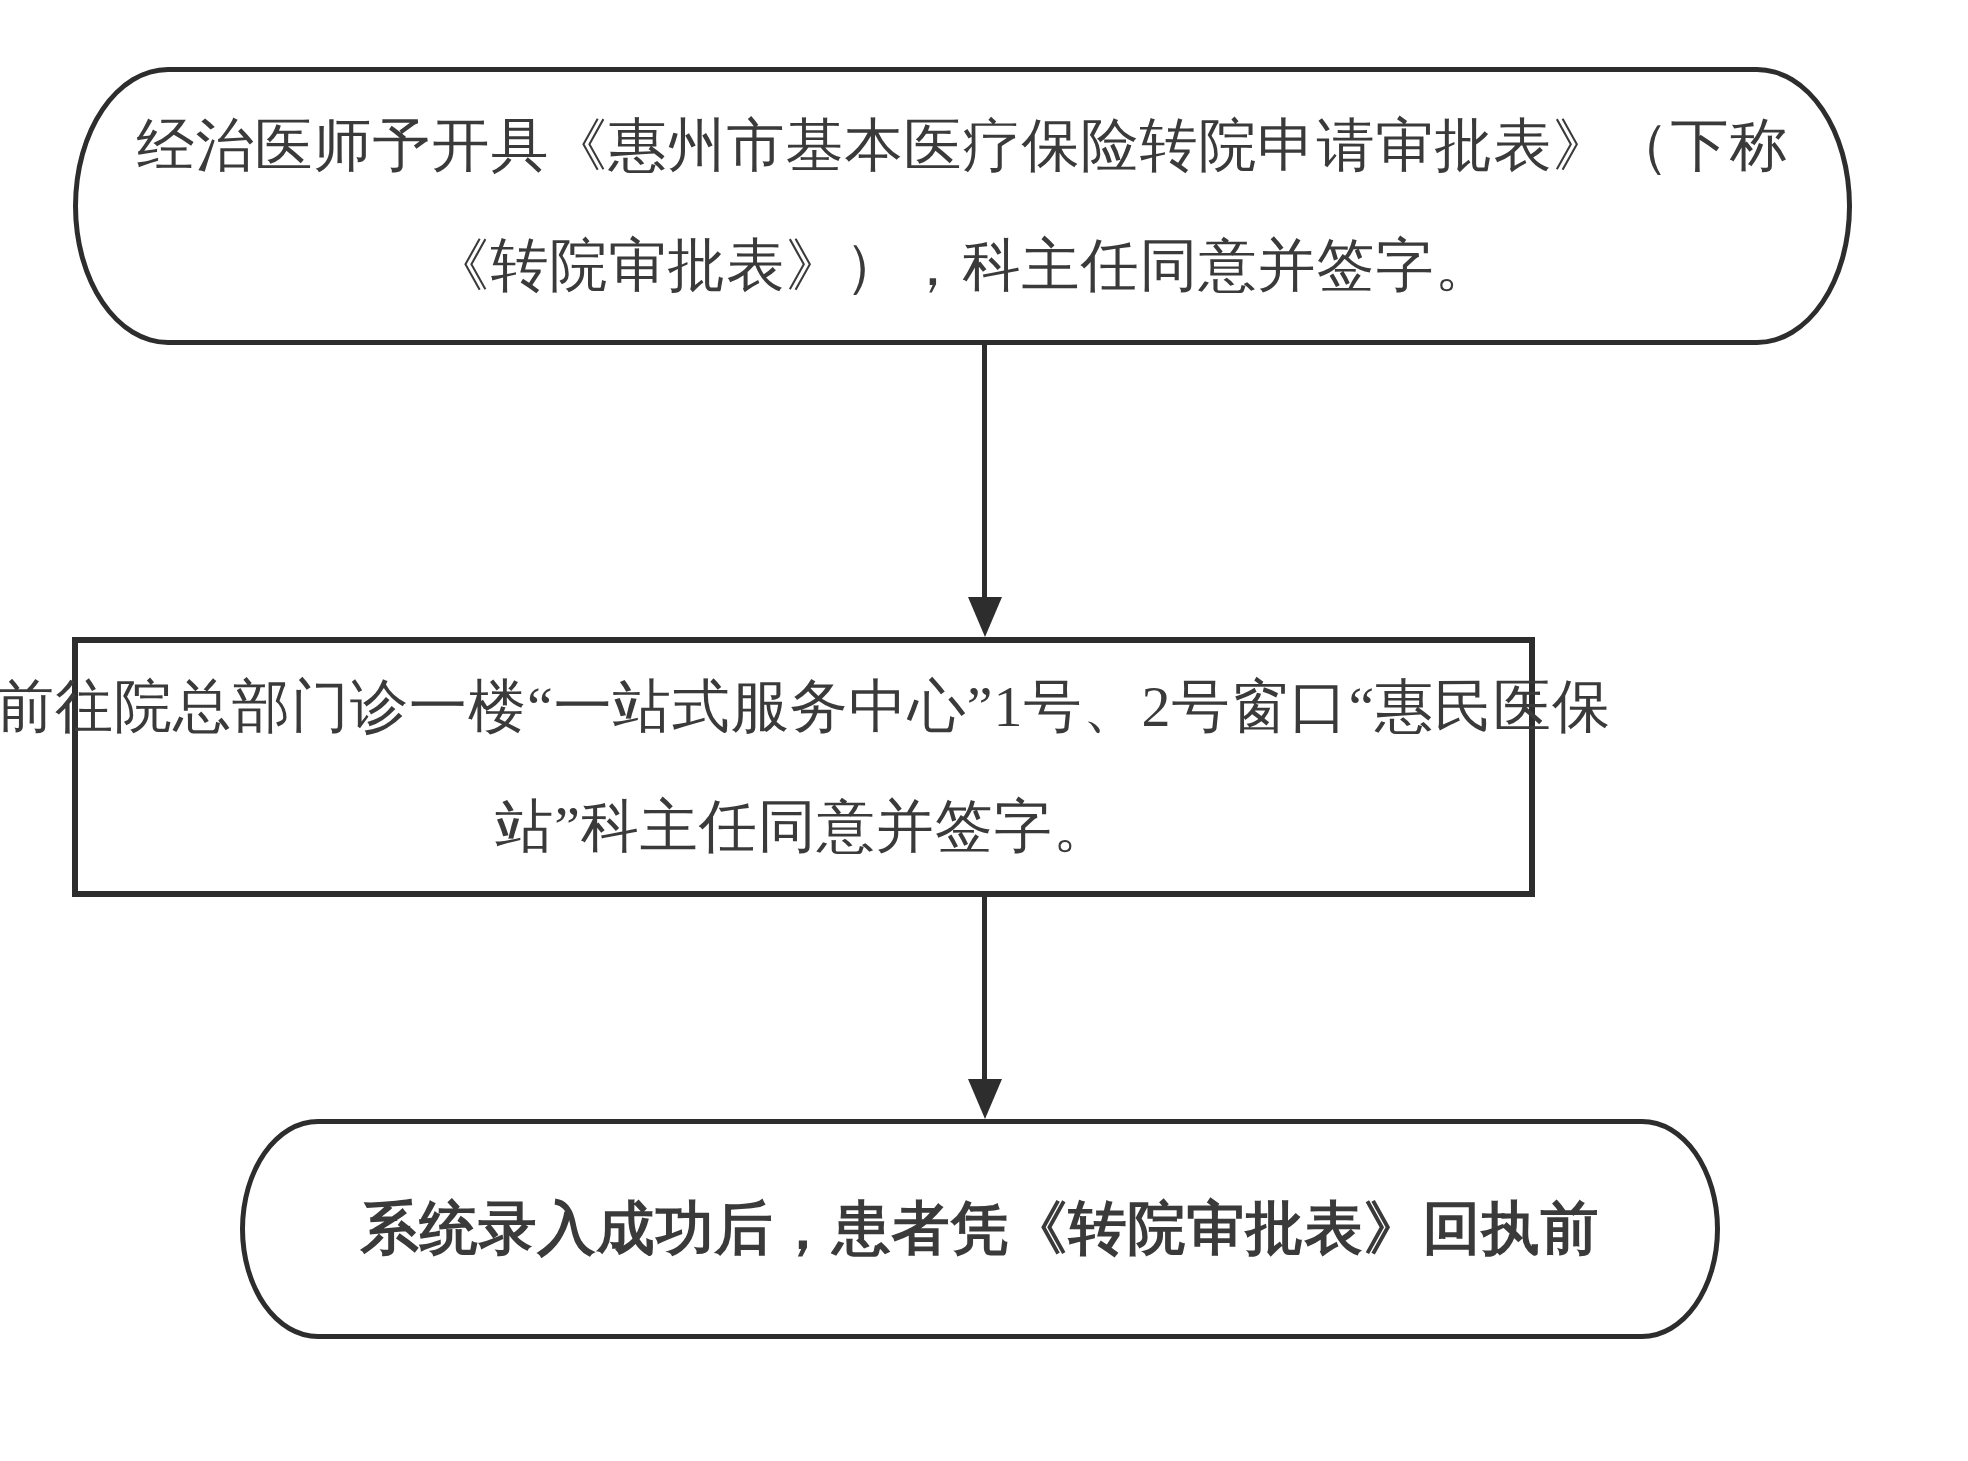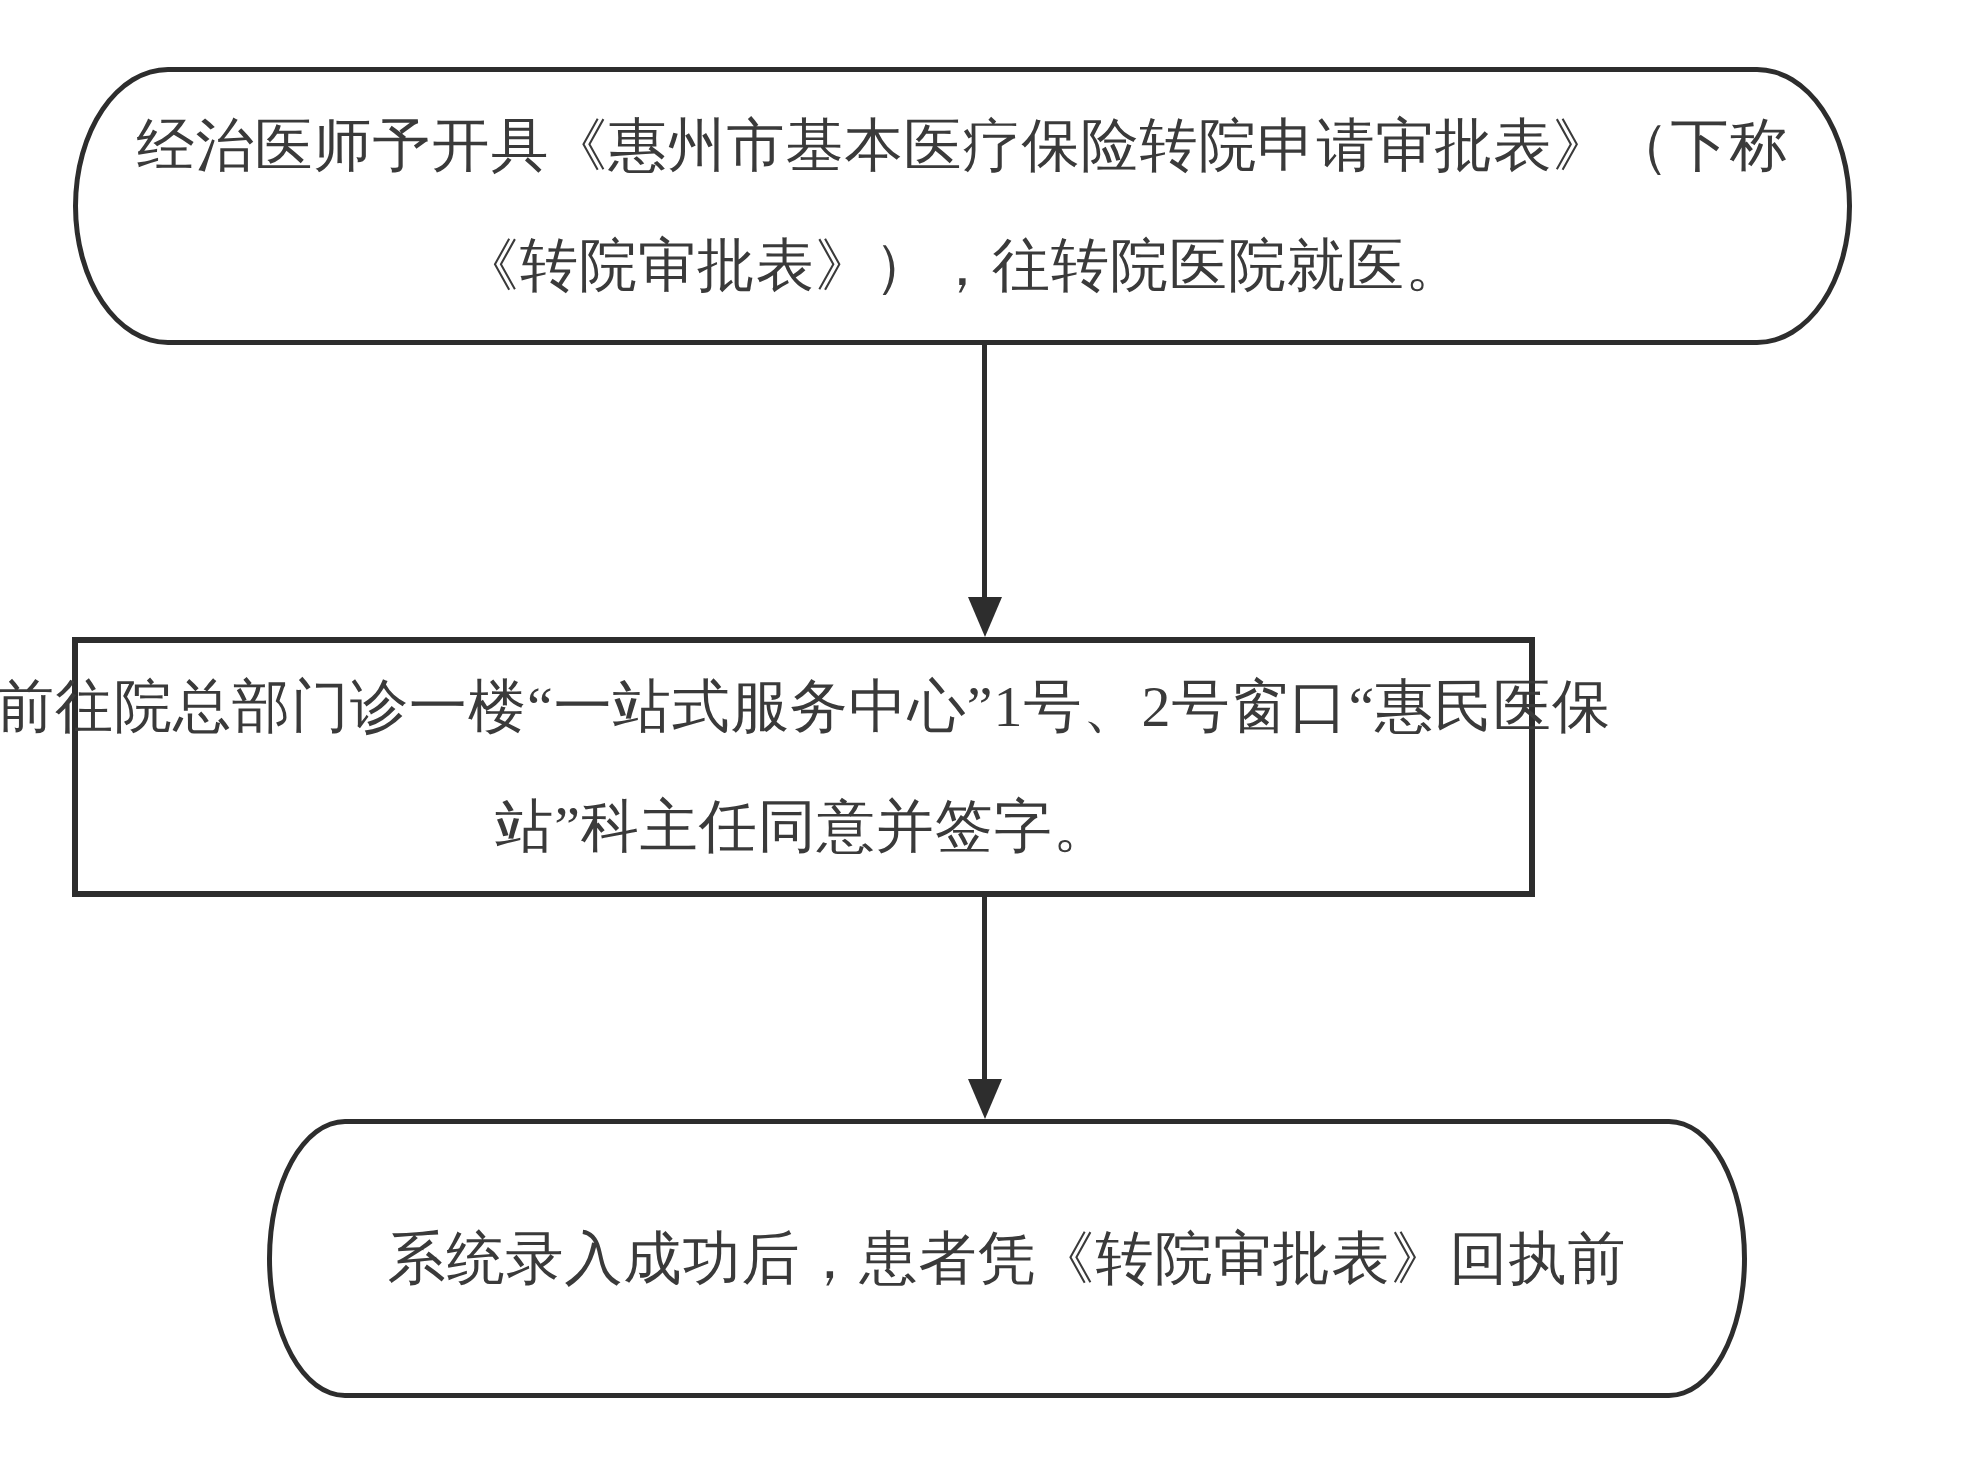--- a/index.html
+++ b/index.html
@@ -44,25 +44,26 @@
   }
   #node-2 {
     left: 72px;
     top: 637px;
     width: 1463px;
     height: 260px;
     border-width: 6px;
     border-radius: 0;
   }
   #node-3 {
-    left: 267px;
+    left: 240px;
     top: 1119px;
     width: 1480px;
-    height: 279px;
+    height: 220px;
     border-radius: 78px / 50%;
+    font-weight: bold;
   }
   .arrow {
     position: absolute;
     left: 0;
     top: 0;
   }
   .arrow .shaft {
     position: absolute;
     width: 5px;
     background: #2d2d2d;
@@ -80,21 +81,21 @@
   #arrow-2 .shaft { left: 982px; top: 897px; height: 186px; }
   #arrow-2 .head  { left: 968px; top: 1079px; }
 </style>
 </head>
 <body>
 
 <div class="canvas">
 
   <div class="node" id="node-1">
     <span class="line">经治医师予开具《惠州市基本医疗保险转院申请审批表》（下称</span>
-    <span class="line">《转院审批表》），往转院医院就医。</span>
+    <span class="line">《转院审批表》），科主任同意并签字。</span>
   </div>
 
   <div class="arrow" id="arrow-1">
     <div class="shaft"></div>
     <div class="head"></div>
   </div>
 
   <div class="node" id="node-2">
     <span class="line">前往院总部门诊一楼“一站式服务中心”1号、2号窗口“惠民医保</span>
     <span class="line">站”科主任同意并签字。</span>

